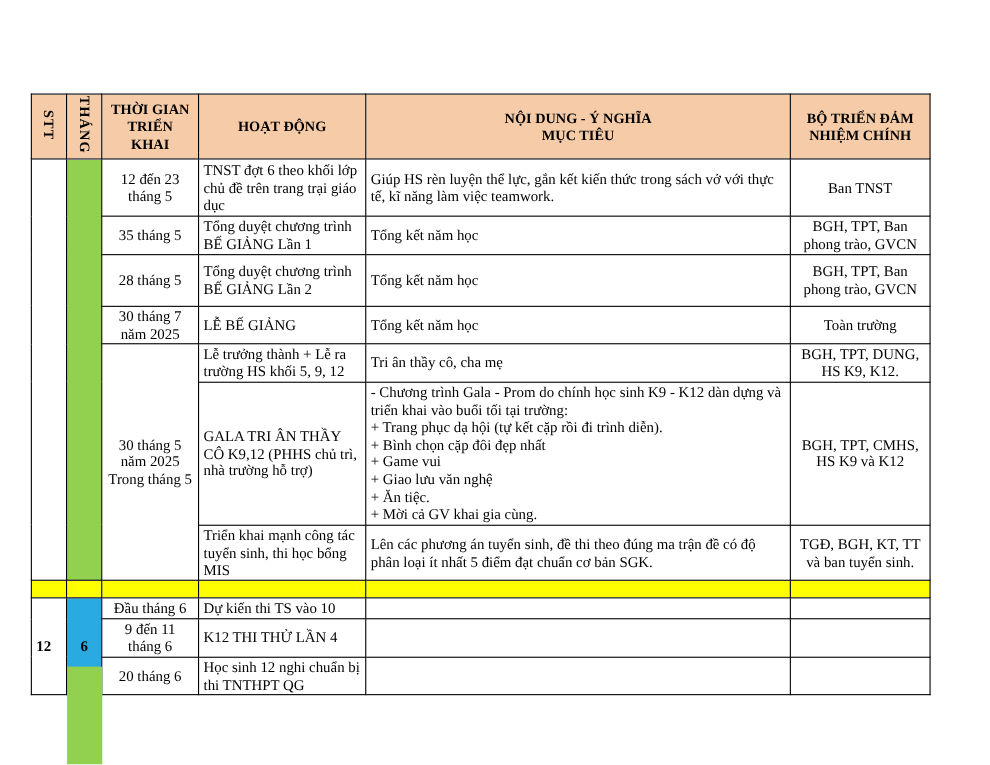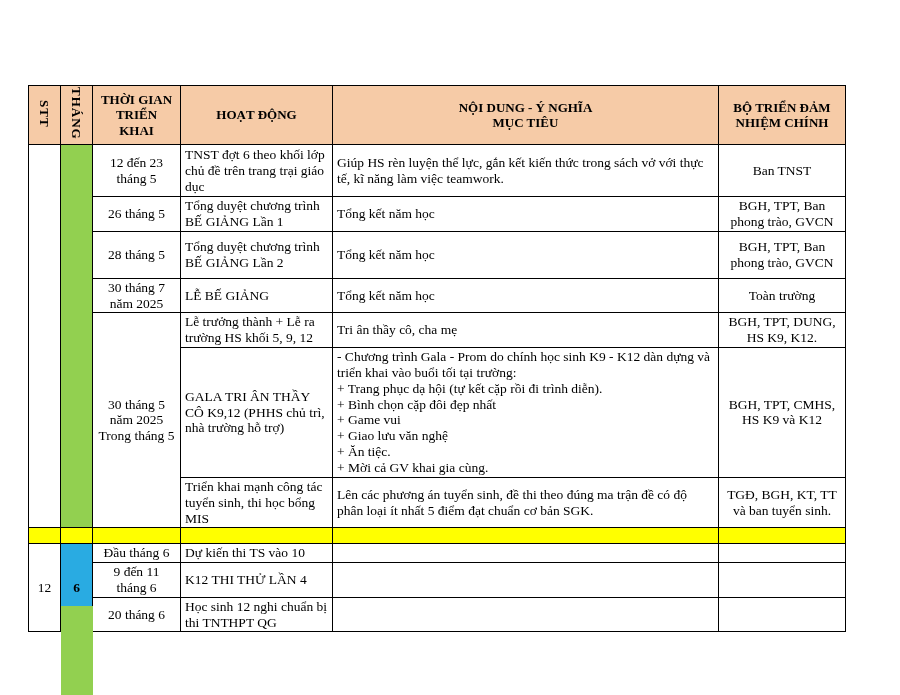--- a/index.html
+++ b/index.html
@@ -7,21 +7,21 @@
   .page{position:relative;width:900px;height:695px;overflow:hidden;background:#ffffff;}
   table{position:absolute;left:28px;top:85px;border-collapse:collapse;table-layout:fixed;}
   td{border:1px solid #000;padding:1px 4px;font-size:13.5px;line-height:1.17;vertical-align:middle;overflow:hidden;}
   .hdr td{background:#F6CBA7;font-weight:bold;text-align:center;font-size:13px;line-height:1.2;}
   .vtext{writing-mode:vertical-rl;display:inline-block;letter-spacing:1px;}
   .c{text-align:center;}
   .l{text-align:left;}
   .green{background:#92D050;}
   .blue{background:#29ABE2;text-align:center;font-weight:bold;}
   .yellow td{background:#FFFF00;padding:0;}
-  .stt{text-align:center;}
+  .stt{text-align:left;font-weight:bold;}
   .content-lines div{white-space:normal;}
   .strip{position:absolute;left:61px;top:606px;width:32px;height:89px;background:#92D050;}
 </style>
 </head>
 <body>
 
 <div class="page">
 
 <table>
   <colgroup>
@@ -49,21 +49,21 @@
   <tr style="height:52px">
     <td rowspan="7" class="stt"></td>
     <td rowspan="7" class="green c"></td>
     <td class="c">12 đến 23 tháng 5</td>
     <td class="l">TNST đợt 6 theo khối lớp chủ đề trên trang trại giáo dục</td>
     <td class="l">Giúp HS rèn luyện thể lực, gắn kết kiến thức trong sách vở với thực tế, kĩ năng làm việc teamwork.</td>
     <td class="c">Ban TNST</td>
   </tr>
 
   <tr style="height:34px">
-    <td class="c">26 tháng 5</td>
+    <td class="c">35 tháng 5</td>
     <td class="l">Tổng duyệt chương trình BẾ GIẢNG Lần 1</td>
     <td class="l">Tổng kết năm học</td>
     <td class="c">BGH, TPT, Ban phong trào, GVCN</td>
   </tr>
 
   <tr style="height:47px">
     <td class="c">28 tháng 5</td>
     <td class="l">Tổng duyệt chương trình BẾ GIẢNG Lần 2</td>
     <td class="l">Tổng kết năm học</td>
     <td class="c">BGH, TPT, Ban phong trào, GVCN</td>

